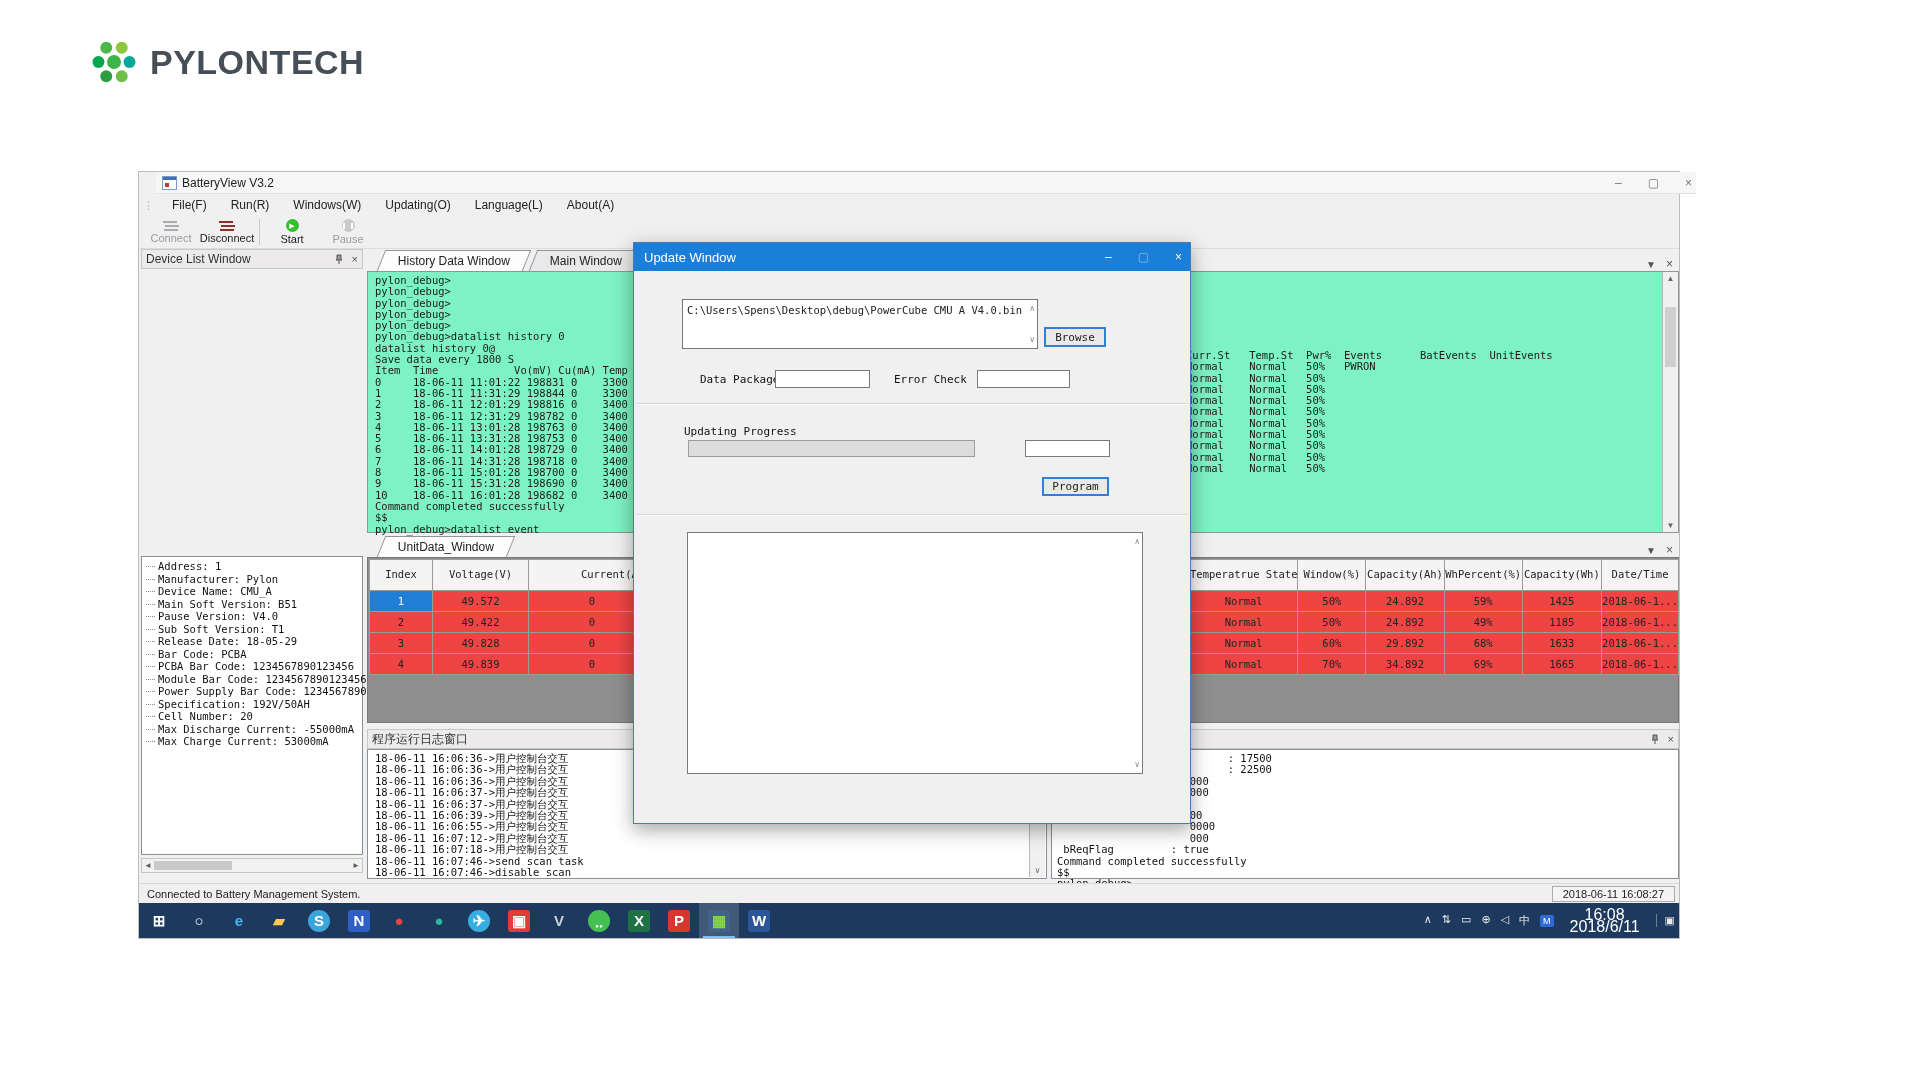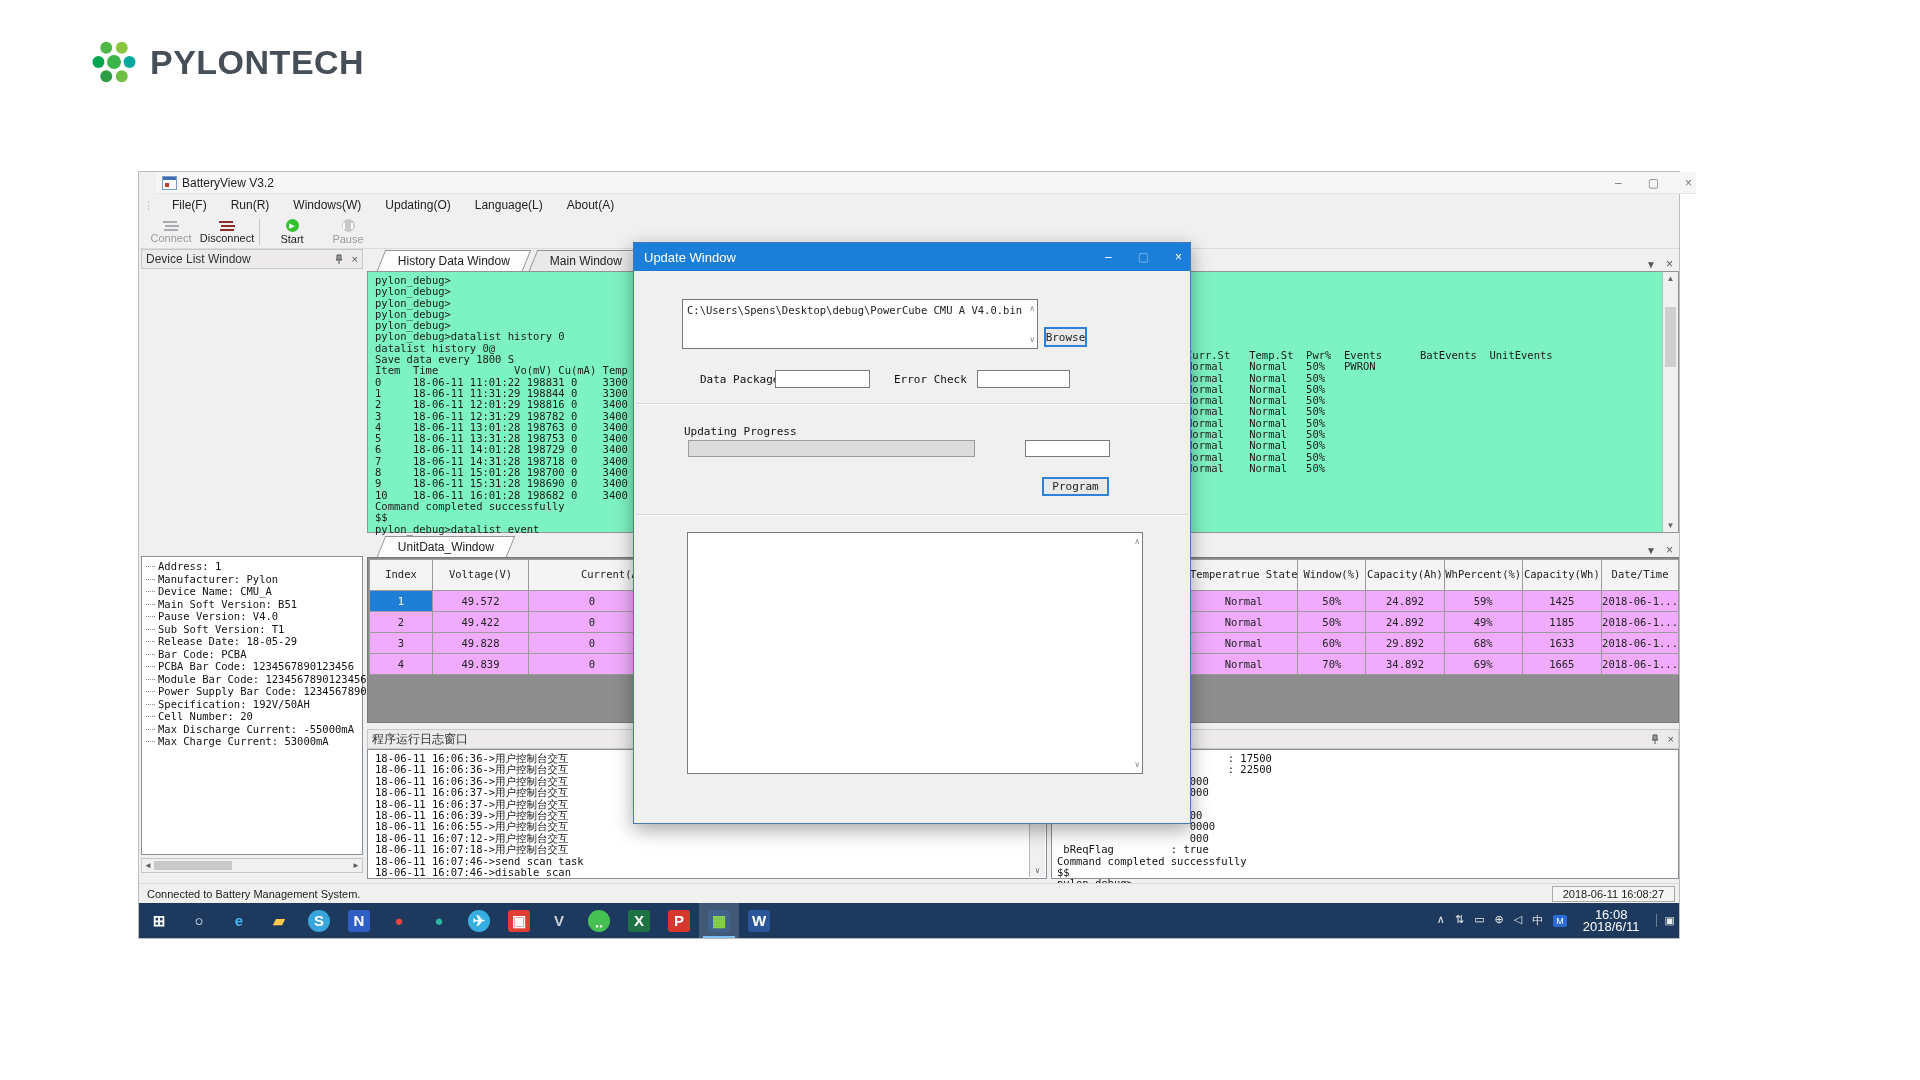--- a/index.html
+++ b/index.html
@@ -56,21 +56,21 @@
   .tab>span{transform:skewX(22deg);white-space:nowrap;}
   .tab.inactive{background:#e9e9e9;}
   .strip-icons{margin-left:auto;display:flex;gap:10px;align-items:center;color:#555;font-size:10px;padding-right:6px;}
   
   .green{background:#7df2c2;border:1px solid #8f949b;box-sizing:border-box;}
   .console-pre{position:absolute;margin:0;font:10.5px/11.3px "DejaVu Sans Mono",monospace;color:#1b1b1b;white-space:pre;}
   .vscroll{position:absolute;background:#f0f0f0;border-left:1px solid #b9b9b9;display:flex;flex-direction:column;
            align-items:center;justify-content:space-between;color:#666;font-size:8px;box-sizing:border-box;}
   .vthumb{width:11px;background:#cfcfcf;}
   
-  table.grid{border-collapse:collapse;background:#f0abfc;font:10.5px "DejaVu Sans Mono",monospace;table-layout:fixed;}
+  table.grid{border-collapse:collapse;background:#ef4444;font:10.5px "DejaVu Sans Mono",monospace;table-layout:fixed;}
   table.grid th,table.grid td{border:1px solid #9b9b9b;text-align:center;padding:0;overflow:hidden;white-space:nowrap;}
   table.grid th{background:#f4f4f4;font-weight:normal;height:30px;line-height:1.25;}
   table.grid td{height:20px;}
   td.sel{background:#1f7fd6;color:#fff;}
   
   .log-pre{position:absolute;margin:0;font:10.5px/11.4px "DejaVu Sans Mono",monospace;color:#111;white-space:pre;}
   
   #dialog{left:494px;top:70px;width:556px;height:580px;background:#f0f0f0;border:1px solid #4a7ab5;
           box-shadow:0 6px 18px rgba(0,0,0,.35);z-index:50;}
   #dlg-title{left:0;top:0;width:100%;height:28px;background:#1b7fd9;color:#fff;display:flex;align-items:center;
@@ -90,21 +90,21 @@
   
   #taskbar{left:0;top:731px;width:100%;height:35px;background:#1d3a5e;display:flex;align-items:center;box-sizing:border-box;}
   .tb-btn{width:40px;height:35px;display:flex;align-items:center;justify-content:center;position:relative;}
   .tb-btn.active{background:rgba(255,255,255,.16);}
   .tb-btn.active::after{content:"";position:absolute;left:4px;right:4px;bottom:0;height:2px;background:#7cc0f4;}
   .tb-glyph{width:22px;height:22px;display:flex;align-items:center;justify-content:center;
             font-size:15px;font-weight:bold;border-radius:3px;}
   .tb-glyph.round{border-radius:50%;}
   #tray{margin-left:auto;display:flex;align-items:center;gap:10px;color:#fff;padding-right:4px;}
   .tray-ico{font-size:11px;color:#eaeaea;}
-  #clock{text-align:center;font-size:13px;line-height:12px;color:#fff;padding:0 6px;}
+  #clock{text-align:center;font-size:16px;line-height:12px;color:#fff;padding:0 6px;}
   .m-badge{background:#2d6bd8;color:#fff;font-size:9px;padding:1px 3px;border-radius:2px;}
 </style>
 </head>
 <body>
 
 <div id="slide">
 
   <div class="abs" id="logo">
     <svg width="52" height="44" viewBox="0 0 40 34">
       <circle cx="14" cy="6" r="4.6" fill="#4db848"></circle>
@@ -476,21 +476,21 @@
         </div>
       </div>
 
       <div class="abs fld" style="left:48px;top:56px;width:356px;height:50px;">
         <div style="font:10.5px 'DejaVu Sans Mono',monospace;padding:4px 20px 0 4px;white-space:nowrap;overflow:hidden;">C:\Users\Spens\Desktop\debug\PowerCube_CMU_A_V4.0.bin</div>
         <div class="mini-arrows" style="top:4px;bottom:4px;">
           <span>∧</span>
           <span>∨</span>
         </div>
       </div>
-      <div class="abs btn-focus" style="left:410px;top:84px;width:43px;height:20px;">Browse</div>
+      <div class="abs btn-focus" style="left:410px;top:84px;width:62px;height:20px;">Browse</div>
 
       <span class="abs dlg-lbl" style="left:66px;top:130px;">Data Package</span>
       <div class="abs fld" style="left:141px;top:127px;width:95px;height:18px;"></div>
       <span class="abs dlg-lbl" style="left:260px;top:130px;">Error Check</span>
       <div class="abs fld" style="left:343px;top:127px;width:93px;height:18px;"></div>
 
       <div class="abs sep-line" style="left:2px;top:160px;width:552px;"></div>
 
       <span class="abs dlg-lbl" style="left:50px;top:182px;">Updating Progress</span>
       <div class="abs" style="left:54px;top:197px;width:287px;height:17px;background:#dcdcdc;border:1px solid #9d9d9d;box-sizing:border-box;"></div>

